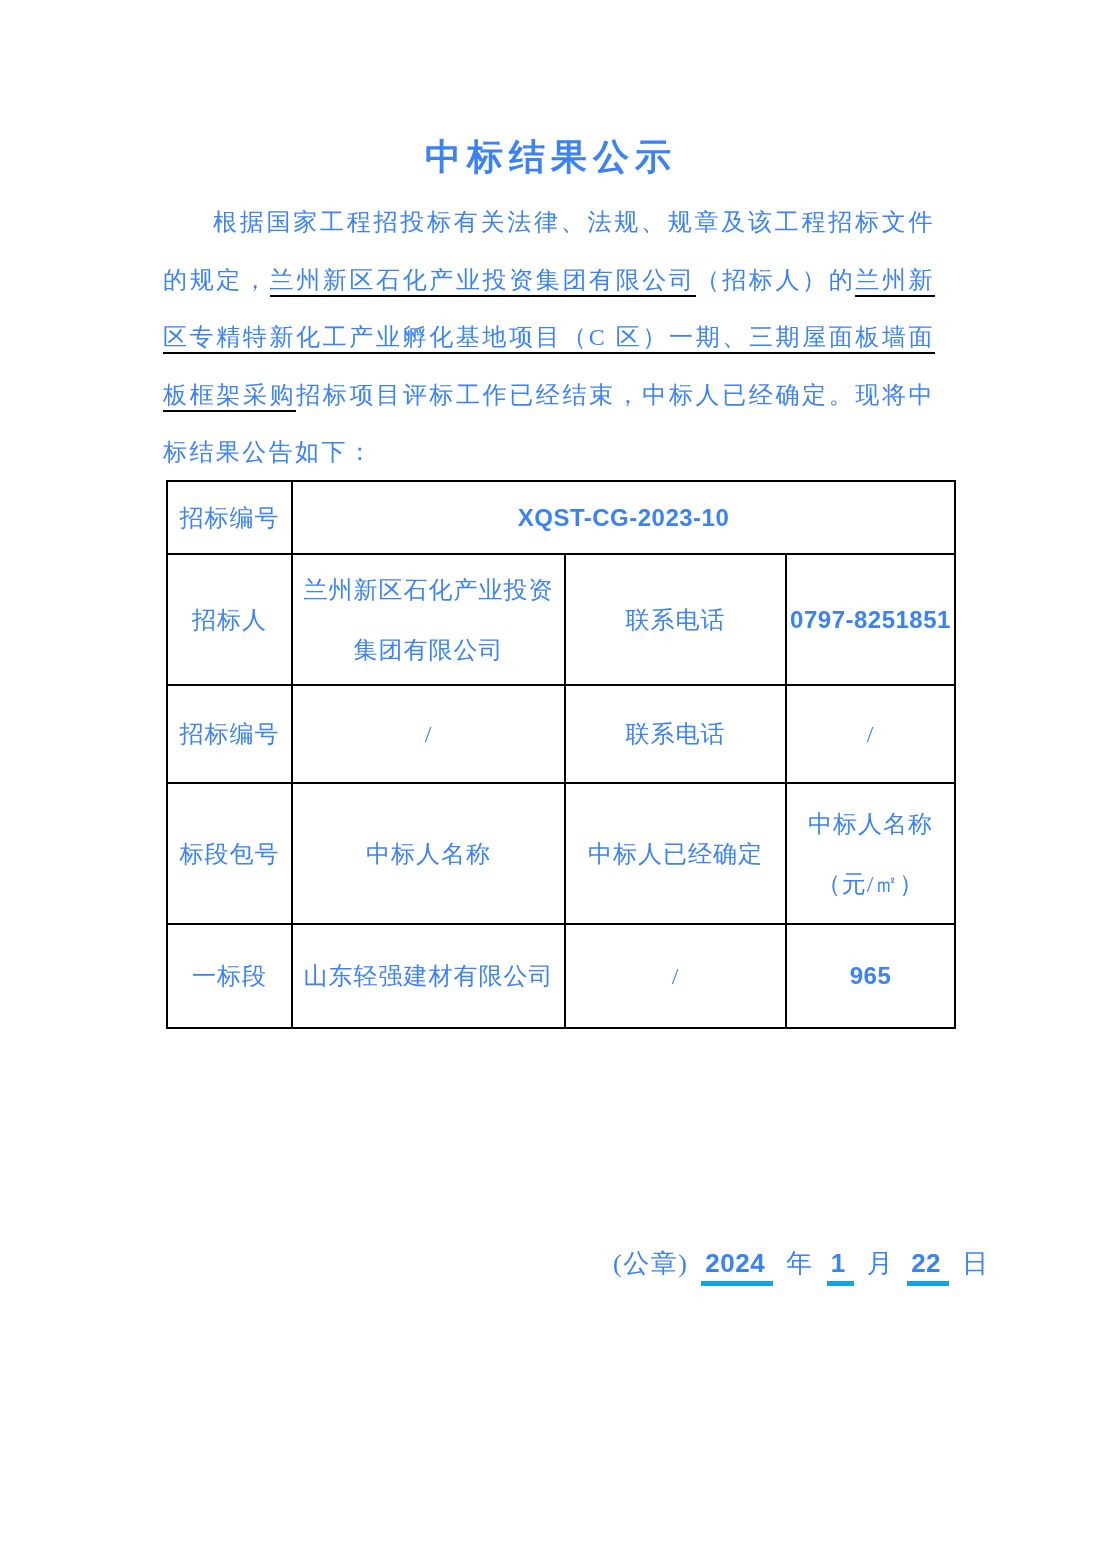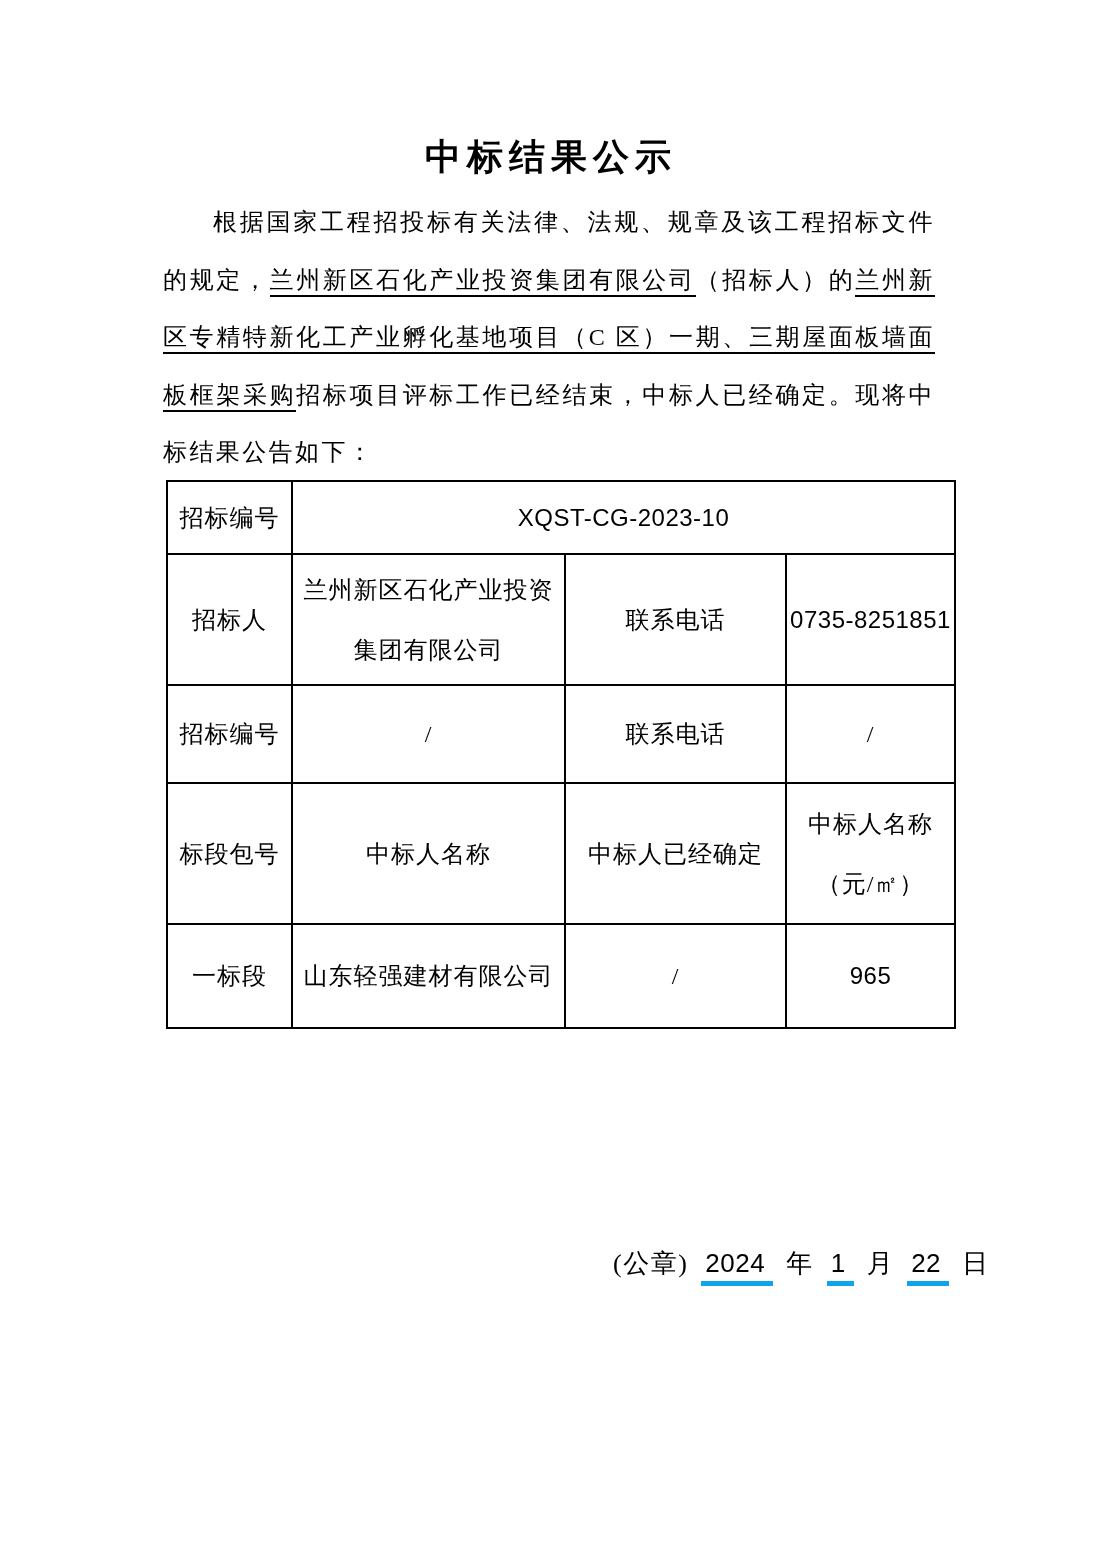--- a/index.html
+++ b/index.html
@@ -6,21 +6,21 @@
     margin: 0;
     padding: 0;
     background: #ffffff;
   }
   .page {
     position: relative;
     width: 1102px;
     height: 1559px;
     background: #ffffff;
     font-family: "Liberation Serif", "DejaVu Serif", serif;
-    color: #000000;
+    color: #3b82f6;
     overflow: hidden;
   }
   .doc-title {
     position: absolute;
     top: 134px;
     left: 0;
     width: 1102px;
     text-align: center;
     font-size: 36px;
     font-weight: bold;
@@ -57,20 +57,21 @@
     border: 2px solid #000;
     text-align: center;
     vertical-align: middle;
     line-height: 60px;
     padding: 0;
     overflow: hidden;
   }
   .sans {
     font-family: "Liberation Sans", "DejaVu Sans", sans-serif;
     letter-spacing: 0.5px;
+    font-weight: bold;
   }
   .row-1 { height: 73px; }
   .row-2 { height: 131px; }
   .row-3 { height: 98px; }
   .row-4 { height: 76px; }
   .row-5 { height: 141px; }
   .row-6 { height: 104px; }
   .doc-footer {
     position: absolute;
     top: 1246px;
@@ -103,21 +104,21 @@
     </colgroup>
     <tbody>
       <tr class="row-1">
         <td>招标编号</td>
         <td colspan="3" class="sans">XQST-CG-2023-10</td>
       </tr>
       <tr class="row-2">
         <td>招标人</td>
         <td>兰州新区石化产业投资集团有限公司</td>
         <td>联系电话</td>
-        <td class="sans">0735-8251851</td>
+        <td class="sans">0797-8251851</td>
       </tr>
       <tr class="row-3">
         <td>招标编号</td>
         <td>/</td>
         <td>联系电话</td>
         <td>/</td>
       </tr>
       <tr class="row-5">
         <td>标段包号</td>
         <td>中标人名称</td>

